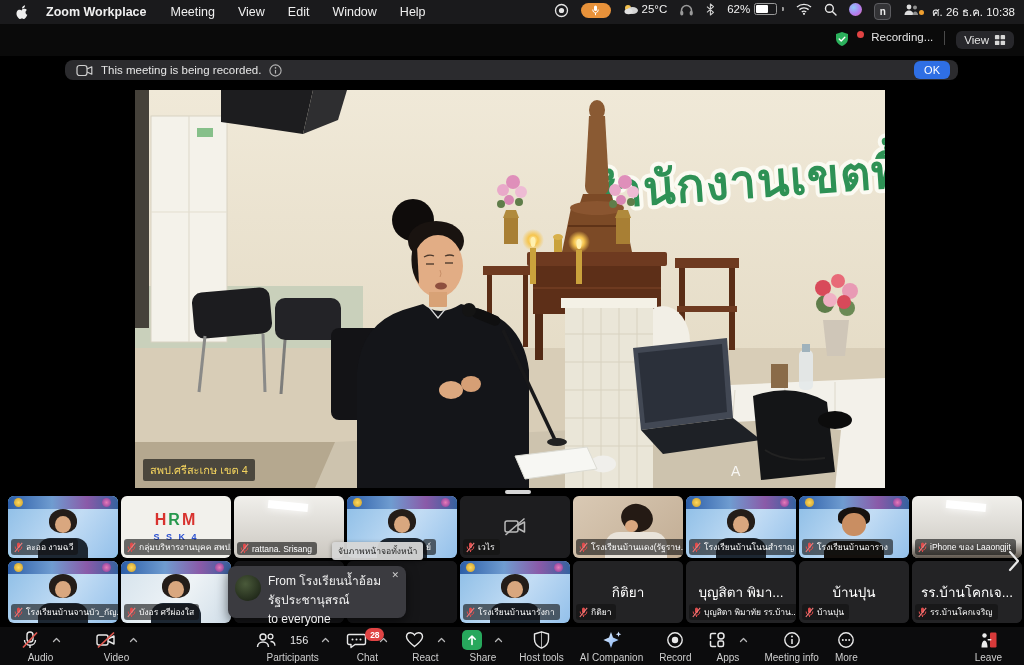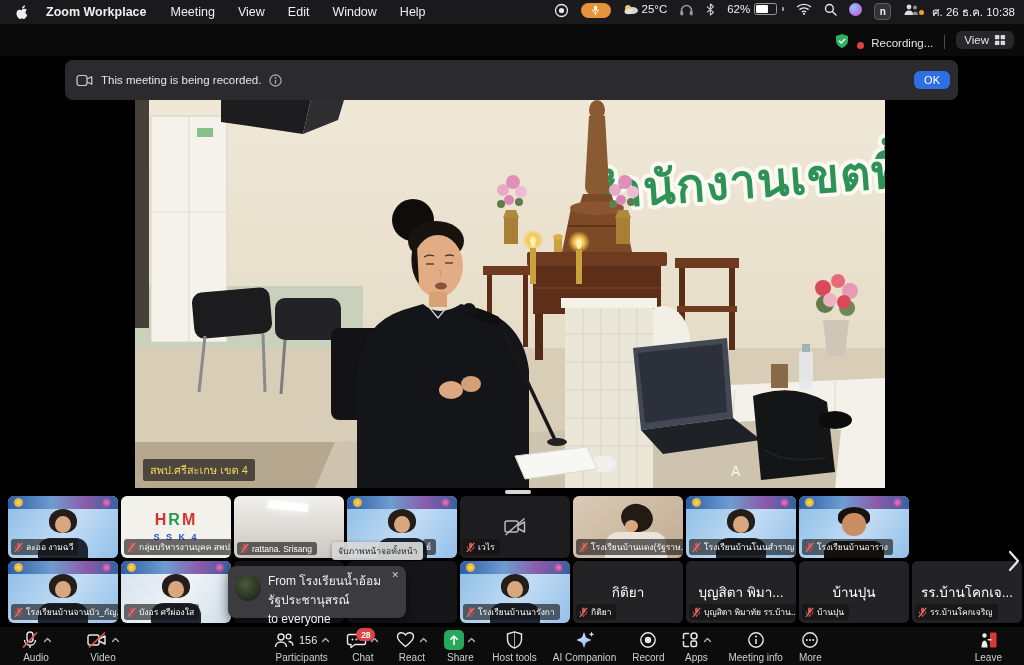--- a/index.html
+++ b/index.html
@@ -19,26 +19,26 @@
   .napp{width:15px;height:15px;border-radius:4px;background:#333336;border:1px solid #5c5c60;color:#eee;
         font-size:10px;display:flex;align-items:center;justify-content:center;font-weight:bold;}
   .battery{display:flex;align-items:center;gap:4px;}
   .batt-body{width:21px;height:10px;border:1px solid #9a9a9a;border-radius:2.5px;position:relative;}
   .batt-fill{position:absolute;left:1px;top:1px;bottom:1px;width:58%;background:#fff;border-radius:1px;}
   .batt-nub{width:2px;height:4px;background:#9a9a9a;border-radius:0 1px 1px 0;margin-left:1px;}
   .userdot{position:relative;display:flex;}
   .userdot .dot{position:absolute;right:-4px;bottom:1px;width:5px;height:5px;border-radius:50%;background:#f0a030;}
   
   #titlebar{position:absolute;left:0;top:24px;width:1024px;height:32px;background:#0a0a0a;z-index:40;}
-  #tb-right{position:absolute;right:10px;top:7px;display:flex;align-items:flex-end;gap:7px;color:#e4e4e4;font-size:11.5px;}
+  #tb-right{position:absolute;right:10px;top:7px;display:flex;align-items:flex-start;gap:7px;color:#e4e4e4;font-size:11.5px;}
   .recdot{width:7px;height:7px;border-radius:50%;background:#e04343;}
   .tb-div{width:1px;height:14px;background:#4a4a4a;margin:0 4px;}
   .view-btn{display:flex;align-items:center;gap:5px;background:#27272b;border-radius:6px;padding:3px 8px;cursor:pointer;}
   
-  #banner{position:absolute;left:65px;top:60px;width:893px;height:40px;background:#2b2b2e;border-radius:8px;
+  #banner{position:absolute;left:65px;top:60px;width:893px;height:20px;background:#2b2b2e;border-radius:8px;
           display:flex;align-items:center;z-index:30;color:#e6e6e6;font-size:11.5px;}
   #banner .cam{margin:0 8px 0 11px;display:flex;}
   #banner .info{margin-left:8px;display:flex;}
   #banner .ok{margin-left:auto;margin-right:8px;background:#2f6fe4;color:#fff;font-size:11px;
               padding:3px 10px;border-radius:6px;cursor:pointer;}
   
   #video{position:absolute;left:135px;top:90px;width:750px;height:398px;overflow:hidden;background:#e8e0ce;}
   .video-name{position:absolute;left:8px;bottom:7px;background:rgba(25,25,22,.68);color:#f4d45e;
               font-size:11px;padding:2px 7px;border-radius:2px;z-index:5;}
   
@@ -90,21 +90,21 @@
   #chatpopup .txt{position:absolute;left:40px;top:6px;right:16px;font-size:12px;line-height:19px;}
   #chatpopup .msg{margin-top:3px;color:#dcdcdc;font-family:Liberation Mono, monospace;}
   #chatpopup .close{position:absolute;right:7px;top:4px;font-size:9px;color:#cfcfcf;cursor:pointer;}
   #tooltip{position:absolute;left:332px;top:542px;background:rgba(214,214,214,.95);color:#222;font-size:8.6px;
            padding:2px 6px;border-radius:3px;z-index:32;box-shadow:0 1px 4px rgba(0,0,0,.4);white-space:nowrap;}
   
   #toolbar{position:absolute;left:0;top:627px;width:1024px;height:38px;background:#0c0c0d;
            display:flex;align-items:center;z-index:40;}
   .tb-item{display:flex;flex-direction:column;align-items:center;justify-content:center;gap:2px;
            padding:0 8px;height:100%;cursor:pointer;position:relative;}
-  .tb-item .irow{display:flex;align-items:center;gap:3px;height:20px;}
+  .tb-item .irow{display:flex;align-items:center;gap:12px;height:20px;}
   .tb-label{font-size:10px;color:#cfcfcf;white-space:nowrap;}
   .tb-item[data-name="toolbar-audio"]{margin-left:12px;margin-right:18px;}
   .tb-item[data-name="toolbar-participants"]{margin-left:auto;}
   .tb-item[data-name="toolbar-leave"]{margin-left:auto;margin-right:14px;}
   .count{font-size:11px;color:#e8e8e8;margin:0 1px;}
   .badge{position:absolute;top:1px;right:12px;min-width:13px;height:13px;background:#e04444;border-radius:7px;
          color:#fff;font-size:8.5px;font-weight:bold;display:flex;align-items:center;justify-content:center;padding:0 3px;}
 </style>
 </head>
 <body>
@@ -534,20 +534,37 @@
           <svg width="9" height="11" viewBox="0 0 9 11">
             <rect x="3" y="0.5" width="3" height="5.5" rx="1.5" fill="#e04b4b"></rect>
             <path d="M1.2 4.5c0 2.4 1.5 3.6 3.3 3.6s3.3-1.2 3.3-3.6" fill="none" stroke="#e04b4b" stroke-width="1"></path>
             <line x1="4.5" y1="8.2" x2="4.5" y2="10" stroke="#e04b4b" stroke-width="1"></line>
             <line x1="0.8" y1="10" x2="8.2" y2="0.8" stroke="#ee7d7d" stroke-width="1.1"></line>
           </svg>
         </span>
         <span>โรงเรียนบ้านอาราง</span>
       </div>
     </div>
+    <div class="tile" data-name="participant-tile">
+      <div class="tbg bg-ceiling">
+        <div class="c-light"></div>
+        <div class="c-dark"></div>
+      </div>
+      <div class="tile-label" data-name="participant-name-label">
+        <span data-name="muted-mic-icon" style="display: flex;">
+          <svg width="9" height="11" viewBox="0 0 9 11">
+            <rect x="3" y="0.5" width="3" height="5.5" rx="1.5" fill="#e04b4b"></rect>
+            <path d="M1.2 4.5c0 2.4 1.5 3.6 3.3 3.6s3.3-1.2 3.3-3.6" fill="none" stroke="#e04b4b" stroke-width="1"></path>
+            <line x1="4.5" y1="8.2" x2="4.5" y2="10" stroke="#e04b4b" stroke-width="1"></line>
+            <line x1="0.8" y1="10" x2="8.2" y2="0.8" stroke="#ee7d7d" stroke-width="1.1"></line>
+          </svg>
+        </span>
+        <span>iPhone ของ Laaongjit</span>
+      </div>
+    </div>
   </div>
 <div id="row2" class="strip-row" data-name="participants-row-2">
     <div class="tile" data-name="participant-tile">
       <div class="tbg bg-slide">
         <div class="band"></div>
         <span class="emb e1"></span>
         <span class="emb e2"></span>
         <div class="ph p-hair"></div>
         <div class="ph p-face"></div>
         <div class="ph p-body"></div>

